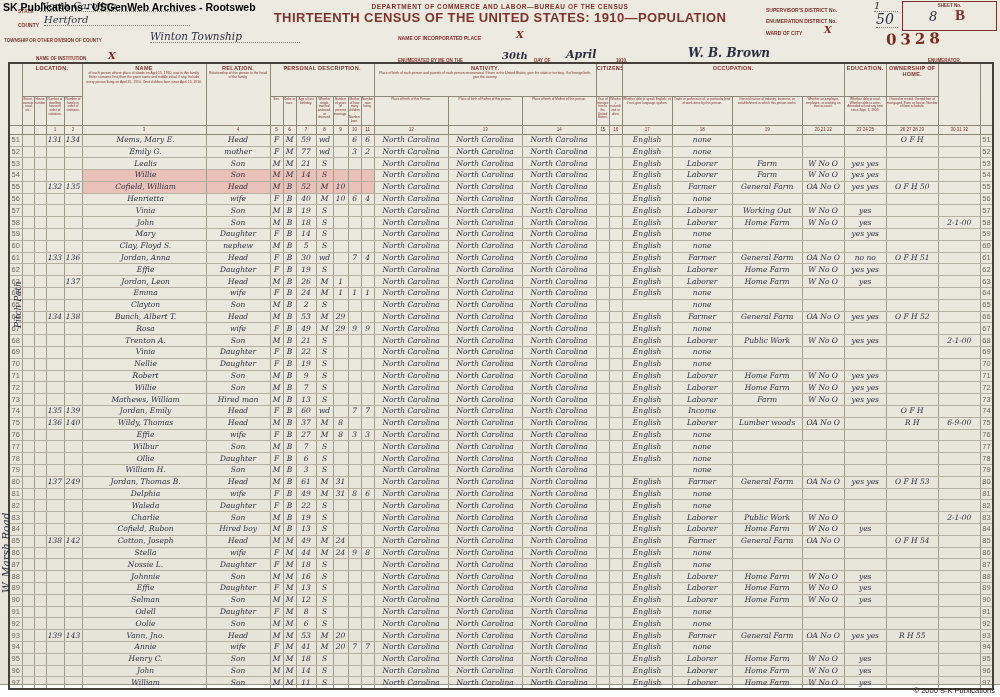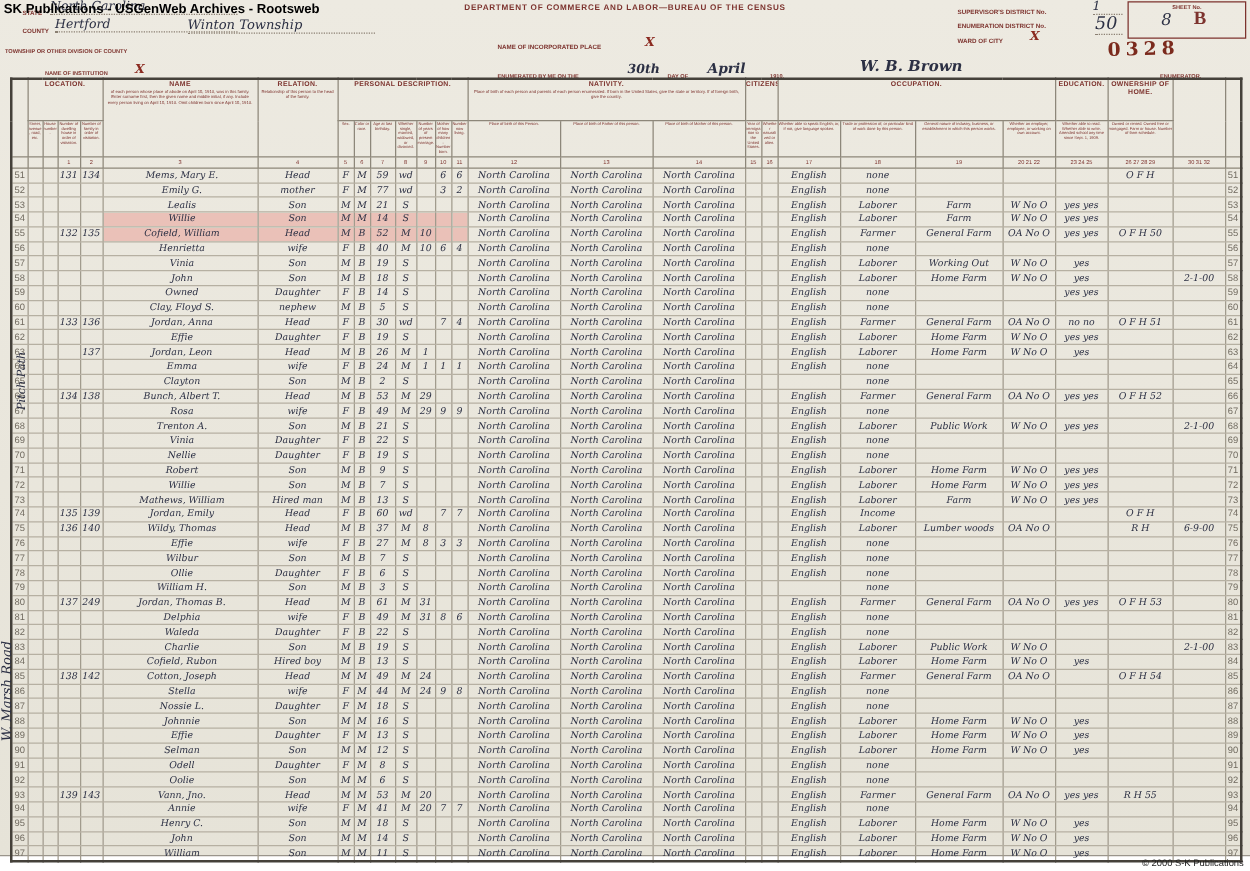--- a/index.html
+++ b/index.html
@@ -43,27 +43,28 @@
   .street{position:absolute;writing-mode:vertical-rl;transform:rotate(180deg);font-family:"DejaVu Serif",serif;font-style:italic;color:#2c3044;z-index:3;text-align:center;}
   .s1{left:13px;top:235px;height:140px;font-size:9px;}
   .s2{left:0px;top:460px;height:185px;font-size:10.5px;}
 </style>
 </head>
 <body>
 
 <div class="paper">
 
   <div class="dept">DEPARTMENT OF COMMERCE AND LABOR—BUREAU OF THE CENSUS</div>
+  <div class="ftitle">THIRTEENTH CENSUS OF THE UNITED STATES: 1910—POPULATION</div>
 
   <span class="pr" style="left:18px;top:8px;font-size:5px">STATE</span>
   <span class="hwv" style="left:40px;top:0px;width:150px;font-size:10px">North Carolina</span>
   <span class="pr" style="left:18px;top:22px;font-size:5px">COUNTY</span>
   <span class="hwv" style="left:44px;top:14px;width:146px;font-size:10px">Hertford</span>
   <span class="pr" style="left:4px;top:38px;font-size:4.5px">TOWNSHIP OR OTHER DIVISION OF COUNTY</span>
-  <span class="hwv" style="left:150px;top:14px;width:150px;font-size:10.5px">Winton Township</span>
+  <span class="hwv" style="left:150px;top:30px;width:150px;font-size:10.5px">Winton Township</span>
   <span class="pr" style="left:36px;top:56px;font-size:4.5px">NAME OF INSTITUTION</span>
   <span class="redx" style="left:108px;top:50px">X</span>
 
   <span class="pr" style="left:398px;top:35px;font-size:5px">NAME OF INCORPORATED PLACE</span>
   <span class="redx" style="left:516px;top:29px">X</span>
 
   <span class="pr" style="left:398px;top:58px;font-size:4.5px">ENUMERATED BY ME ON THE</span>
   <span class="hwn" style="left:502px;top:50px;font-size:10px">30th</span>
   <span class="pr" style="left:534px;top:58px;font-size:4.5px">DAY OF</span>
   <span class="hwn" style="left:566px;top:48px;font-size:11px">April</span>
@@ -443,21 +444,21 @@
           <td class="hw hm"></td>
           <td class="hw nt">2-1-00</td>
           <td class="ln">58</td>
         </tr>
         <tr>
           <td class="ln">59</td>
           <td></td>
           <td></td>
           <td class="hw"></td>
           <td class="hw"></td>
-          <td class="hw nm">Owned</td>
+          <td class="hw nm">Mary</td>
           <td class="hw rl">Daughter</td>
           <td class="hw">F</td>
           <td class="hw">B</td>
           <td class="hw">14</td>
           <td class="hw">S</td>
           <td class="hw"></td>
           <td class="hw"></td>
           <td class="hw"></td>
           <td class="hw bp">North Carolina</td>
           <td class="hw bp">North Carolina</td>

